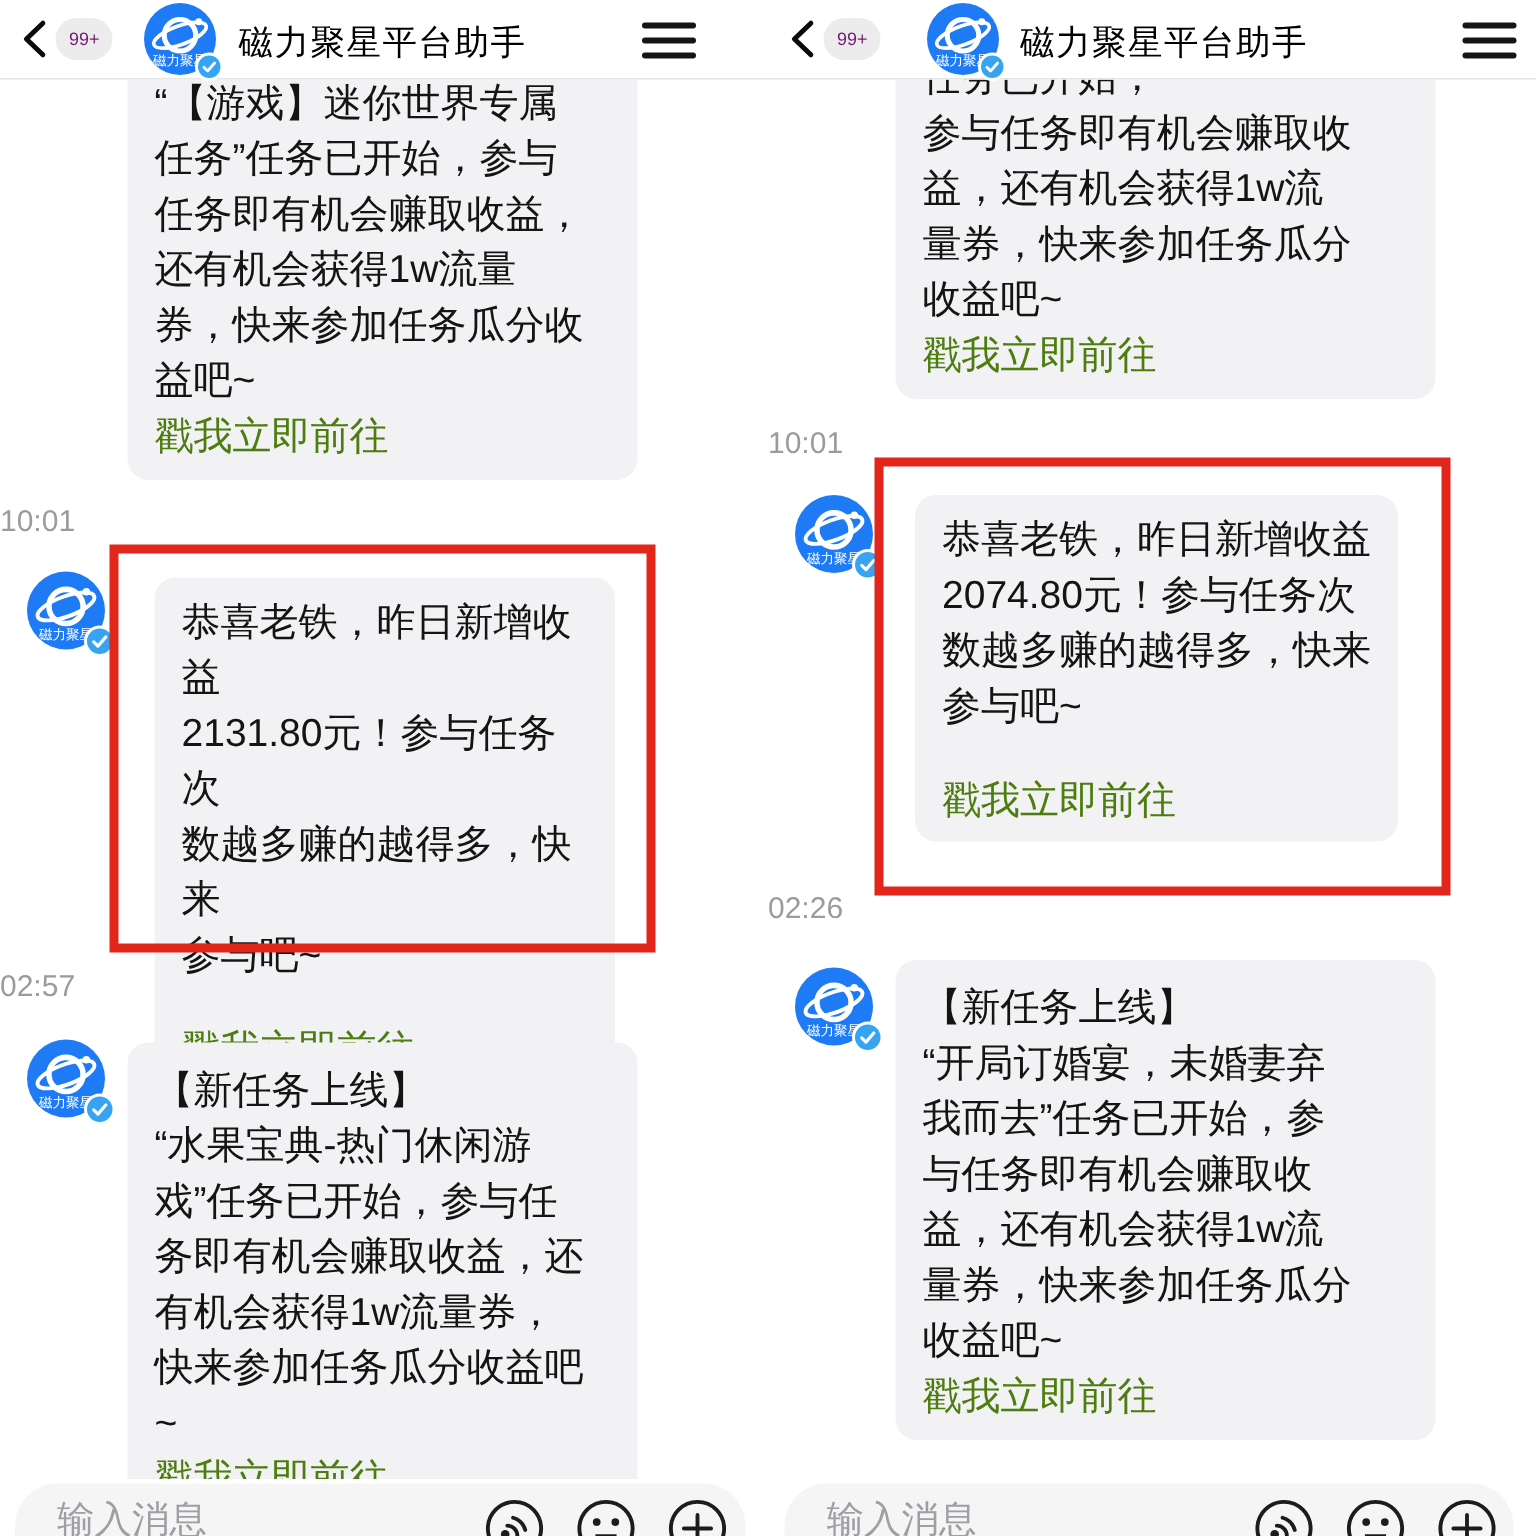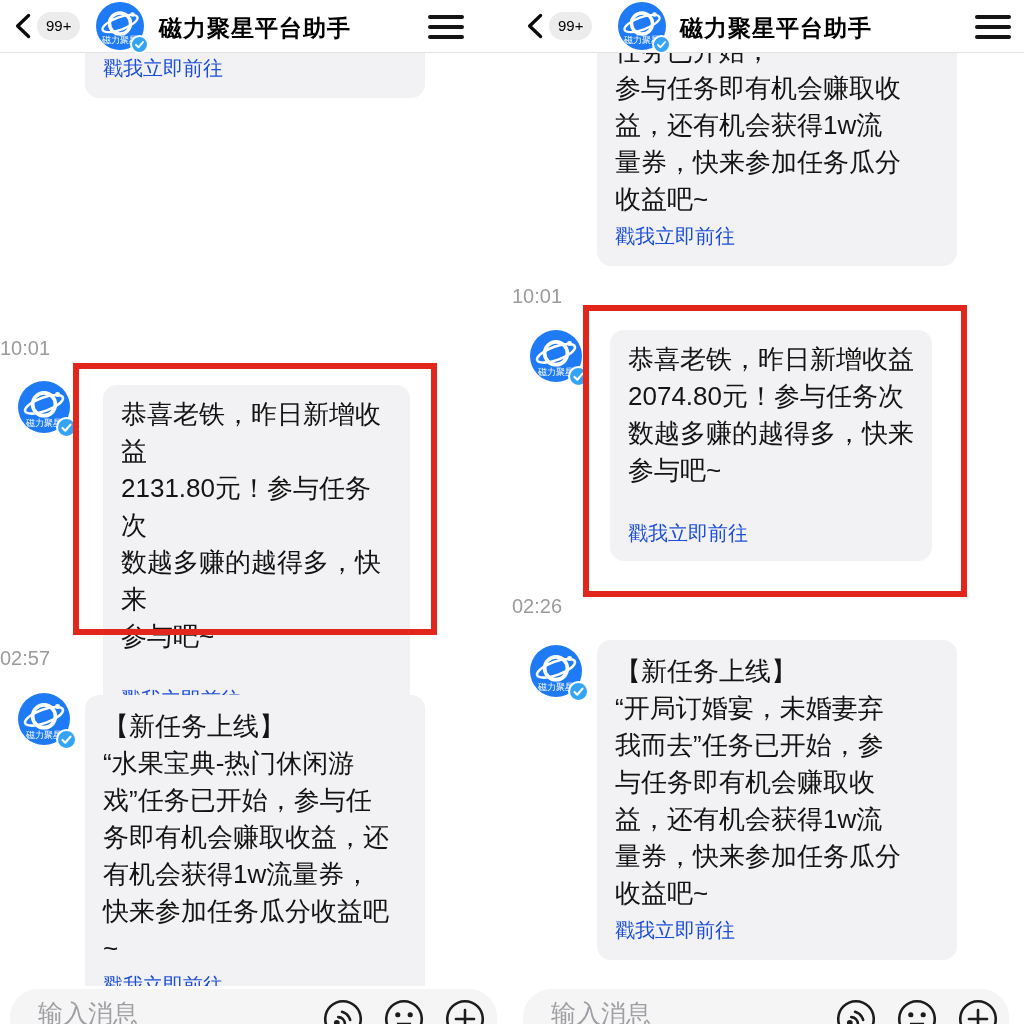--- a/index.html
+++ b/index.html
@@ -5,40 +5,40 @@
   html,body{margin:0;padding:0;background:#fff;}
   body{width:1024px;height:1024px;overflow:hidden;font-family:"Liberation Sans","DejaVu Sans",sans-serif;}
   .canvas{position:relative;width:1024px;height:1024px;background:#fff;overflow:hidden;}
   .panel{position:absolute;top:0;width:512px;height:1024px;background:#fff;overflow:hidden;}
   .panel.p-left{left:0;}
   .panel.p-right{left:512px;}
 
   
   .hdr{position:absolute;top:0;left:0;right:0;height:52px;background:#fff;border-bottom:1px solid #e4e4e4;z-index:30;}
   .hdr-back{position:absolute;left:8px;top:10px;width:32px;height:32px;}
-  .hdr-badge{position:absolute;left:37px;top:12px;background:#ececec;border-radius:15px;padding:4px 9px;font-size:15px;line-height:20px;color:#000000;}
+  .hdr-badge{position:absolute;left:37px;top:12px;background:#ececec;border-radius:15px;padding:4px 9px;font-size:12px;line-height:20px;color:#701a75;}
   .hdr-avatar{position:absolute;left:96px;top:2px;}
-  .hdr-title{position:absolute;left:159px;top:13px;font-size:23px;font-weight:bold;color:#000;letter-spacing:1px;white-space:nowrap;}
+  .hdr-title{position:absolute;left:159px;top:13px;font-size:23px;font-weight:normal;color:#000;letter-spacing:1px;white-space:nowrap;}
   .hdr-menu{position:absolute;top:15px;width:36px;height:24px;display:flex;flex-direction:column;justify-content:space-between;}
   .hdr-menu i{display:block;height:3.6px;background:#151515;border-radius:2px;}
 
   
   .avatar{position:absolute;width:52px;height:52px;}
   .avatar.sz48{width:48px;height:48px;}
   .av-bg{position:absolute;inset:0;border-radius:50%;background:#1e7bf5;overflow:hidden;}
   .av-bg svg{position:absolute;inset:0;width:100%;height:100%;}
   .av-label{position:absolute;left:0;right:0;bottom:3px;text-align:center;font-size:9px;color:#fff;letter-spacing:0;white-space:nowrap;}
   .av-badge{position:absolute;right:-7px;bottom:-5px;width:21px;height:21px;border-radius:50%;background:#35a4f5;border:2.5px solid #fff;box-sizing:border-box;}
   .av-badge svg{position:absolute;inset:0;width:100%;height:100%;}
 
   
   .chat{position:absolute;top:53px;left:0;right:0;bottom:0;overflow:hidden;background:#fff;}
   .bubble{position:absolute;background:#f2f2f4;border-radius:14px;padding:13px 18px 11px;box-sizing:border-box;}
   .msg-text{font-size:26px;line-height:37px;color:#141414;white-space:pre-line;}
-  .msg-link{display:block;font-size:20px;line-height:37px;color:#1d4ed8;text-decoration:none;cursor:pointer;}
+  .msg-link{display:block;font-size:26px;line-height:37px;color:#4d7c0f;text-decoration:none;cursor:pointer;}
   .gap-link{margin-top:26px;}
   .timestamp{position:absolute;left:0;right:0;text-align:left;font-size:20px;color:#9b9b9b;}
   .red-box{position:absolute;border:6px solid #e2261b;z-index:10;pointer-events:none;}
 
   
   .input-wrap{position:absolute;left:0;right:0;bottom:0;height:38px;background:#fff;z-index:40;}
   .input-bar{position:absolute;top:3px;height:62px;background:#f5f5f6;border-radius:28px;}
   .input-bar input{position:absolute;left:26px;top:9px;width:240px;border:none;outline:none;background:transparent;font-size:25px;color:#333;font-family:inherit;}
   .input-bar input::placeholder{color:#9f9fa3;}
   .input-icons{position:absolute;left:312px;top:9px;display:flex;gap:19px;}
@@ -78,20 +78,26 @@
     </g>
   </defs>
 </svg>
 
 <div class="canvas">
 
   <div class="panel p-left">
     <div class="chat">
 
       <div class="bubble" style="left:85px;top:-16px;width:340px;">
+        <div class="msg-text">“【游戏】迷你世界专属
+任务”任务已开始，参与
+任务即有机会赚取收益，
+还有机会获得1w流量
+券，快来参加任务瓜分收
+益吧~</div>
         <a class="msg-link">戳我立即前往</a>
       </div>
 
       <div class="timestamp" style="top:284px;">10:01</div>
 
       <div class="red-box" style="left:73px;top:310px;width:352px;height:260px;"></div>
 
       <div class="avatar" style="left:18px;top:328px;">
         <div class="av-bg">
           <svg viewBox="0 0 48 48">

